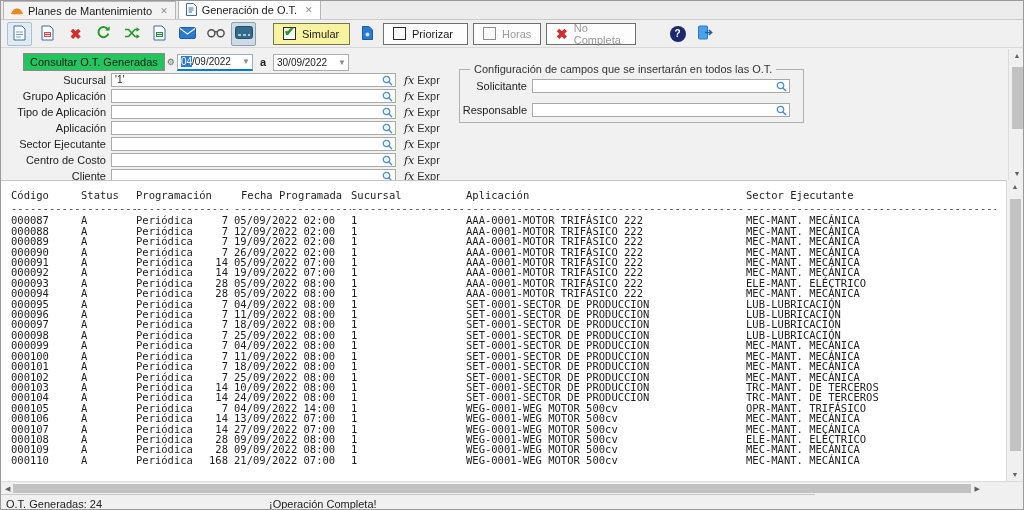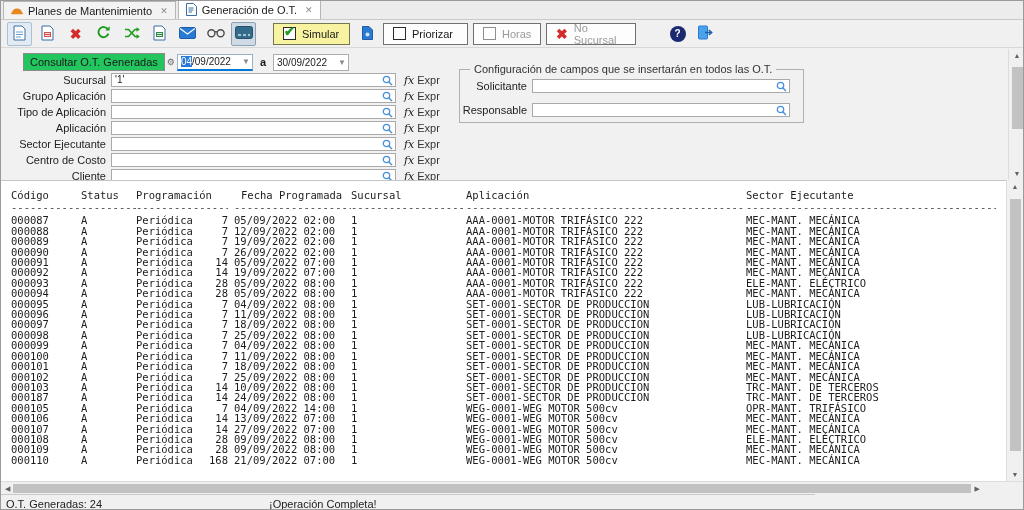--- a/index.html
+++ b/index.html
@@ -65,21 +65,21 @@
   
   .vsb { position:absolute; width:17px; background:#f0f0f0; border-left:1px solid #dcdcdc;
     display:flex; flex-direction:column; align-items:center; justify-content:space-between; padding:2px 0;}
   .vsb .thumb { width:11px; background:#c2c2c2; }
   .sbarrow { color:#606060; font-size:7px; line-height:9px; }
   
   .table-area { position:absolute; left:0; top:179px; width:1007px; height:301px; background:#fff;
     border-top:1px solid #c5c5c5; overflow:hidden;
     font-family:"DejaVu Sans Mono", monospace; font-size:10.5px; line-height:10.4px; color:#1c1c1c;
     padding:9px 0 0 10px; }
-  .trow { display:flex; white-space:nowrap; }
+  .trow { display:flex; white-space:nowrap;align-items:flex-end; }
   .c-cod { width:70px; flex:none;}
   .c-st  { width:55px; flex:none;}
   .c-prog{ width:60px; flex:none;}
   .c-freq{ width:32px; flex:none; text-align:right;}
   .c-date{ width:123px; flex:none; padding-left:6px;}
   .c-suc { width:115px; flex:none;}
   .c-apl { width:280px; flex:none;}
   .c-sec { flex:1;}
   .h-progdate { width:92px; flex:none; }
   .h-date { width:123px; flex:none; padding-left:13px;}
@@ -196,21 +196,21 @@
   <div class="chk-btn" style="width:85px">
     <span class="checkbox"></span>
     <span>Priorizar</span>
   </div>
   <div class="chk-btn" style="width:68px">
     <span class="checkbox dim"></span>
     <span class="dimtext">Horas</span>
   </div>
   <div class="chk-btn" style="width:90px">
     <span class="glyph-x">✖</span>
-    <span class="dimtext">No Sucursal</span>
+    <span class="dimtext">No Completa</span>
   </div>
   <div class="sp" style="width:24px"></div>
   <div class="tbtn">
     <span class="help-circle">?</span>
   </div>
   <div class="tbtn">
     <span><svg width="15" height="15">
           <rect x="0.5" y="1" width="9" height="13" rx="1" fill="#4aa3e8" stroke="#2a7ad4"></rect>
           <path d="M7 7.5h6" stroke="#1d5ea8" stroke-width="1.6"></path>
           <path d="M10.8 5l2.8 2.5-2.8 2.5" fill="none" stroke="#1d5ea8" stroke-width="1.6"></path>
@@ -562,21 +562,21 @@
       <span class="c-st">A</span>
       <span class="c-prog">Periódica</span>
       <span class="c-freq">14</span>
       <span class="c-date">10/09/2022 08:00</span>
       <span class="c-suc">1</span>
       <span class="c-apl">SET-0001-SECTOR DE PRODUCCION</span>
       <span class="c-sec">TRC-MANT. DE TERCEROS</span>
     </div>
 
     <div class="trow">
-      <span class="c-cod">000187</span>
+      <span class="c-cod">000104</span>
       <span class="c-st">A</span>
       <span class="c-prog">Periódica</span>
       <span class="c-freq">14</span>
       <span class="c-date">24/09/2022 08:00</span>
       <span class="c-suc">1</span>
       <span class="c-apl">SET-0001-SECTOR DE PRODUCCION</span>
       <span class="c-sec">TRC-MANT. DE TERCEROS</span>
     </div>
 
     <div class="trow">

